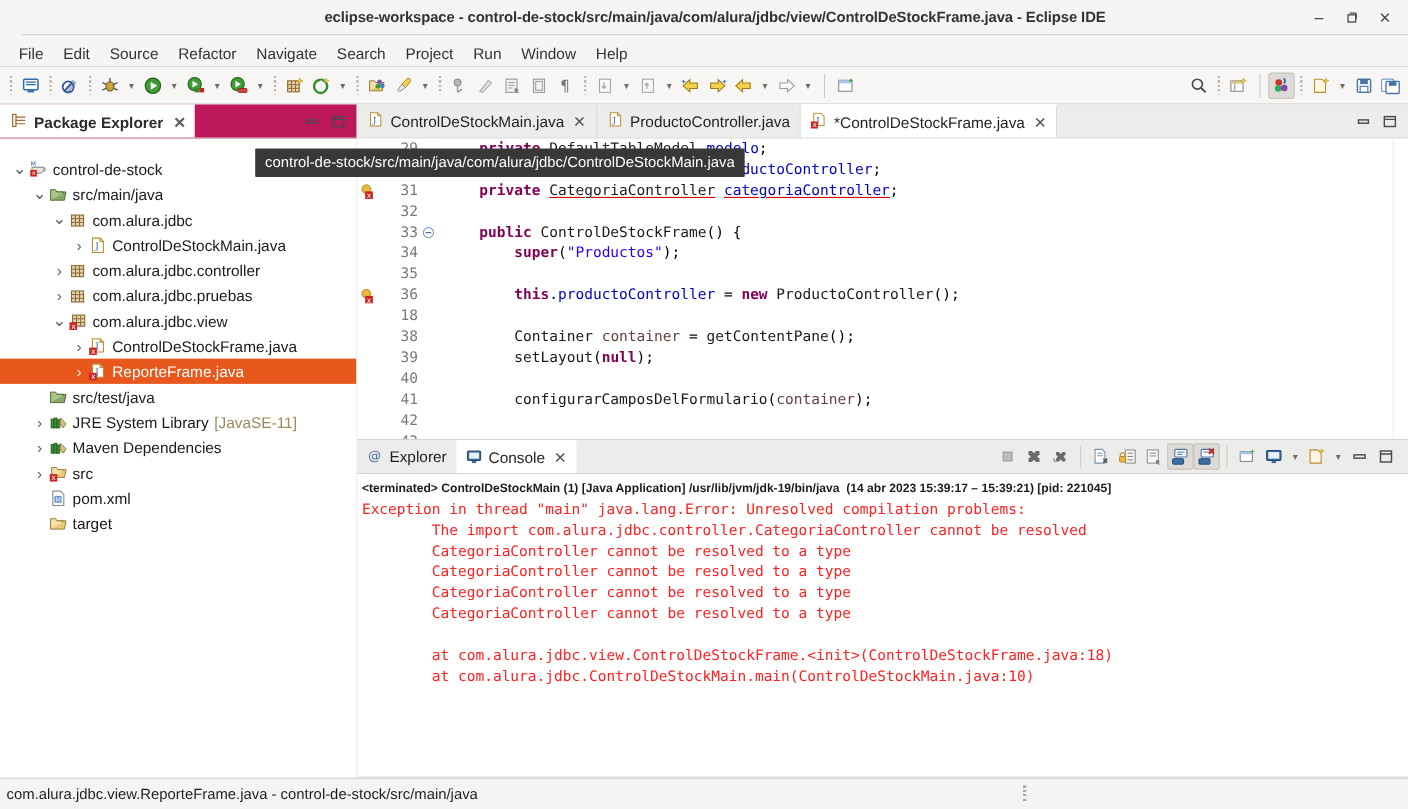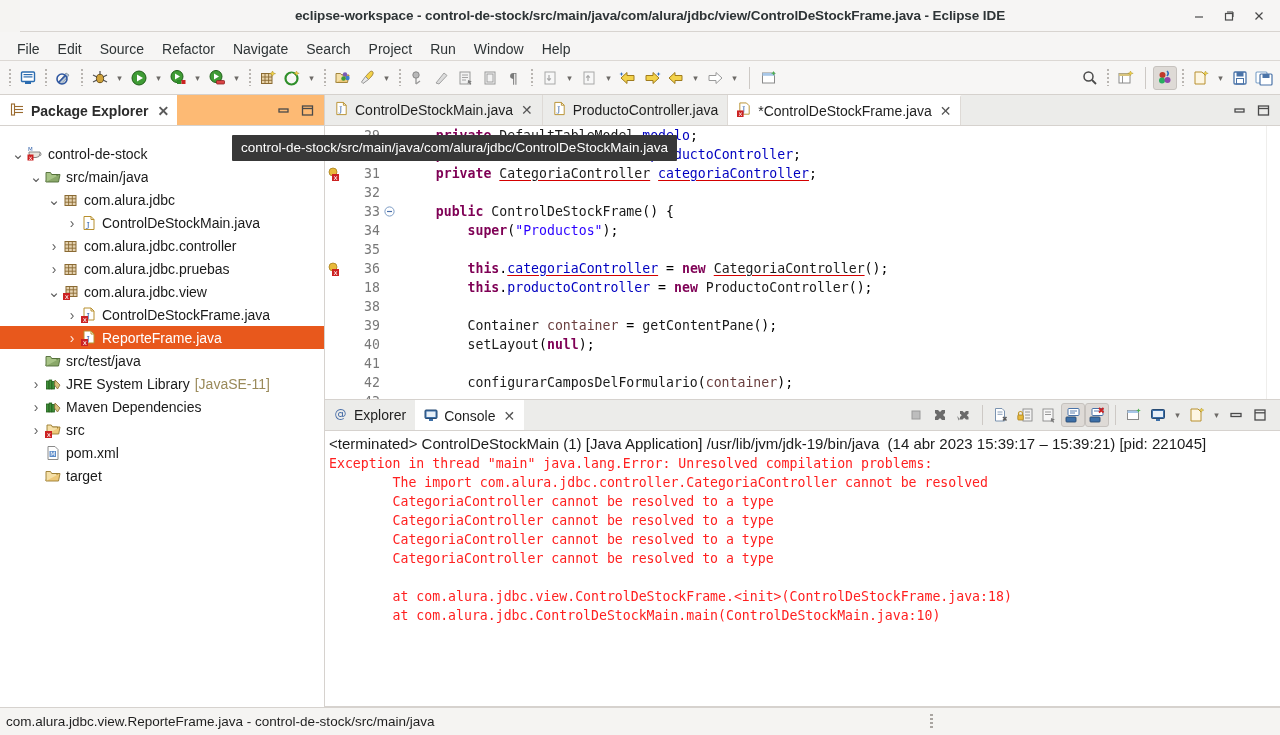--- a/index.html
+++ b/index.html
@@ -100,21 +100,21 @@
 
   
   .left-pane {
     width: 325px; min-width: 325px;
     display: flex; flex-direction: column;
     background: #ffffff;
     border-right: 1px solid #d6d2ce;
   }
   .pe-tabrow {
     height: 31px; min-height: 31px;
-    background: #fdba74;
+    background: #be185d;
     display: flex; align-items: stretch;
     position: relative;
     border-bottom: 1px solid #d6d2ce;
   }
   .pe-tab {
     background: #ffffff;
     display: flex; align-items: center;
     padding: 0 8px 0 10px;
     gap: 6px;
     font-size: 14px; font-weight: bold; color: #2b2b2b;
@@ -286,23 +286,24 @@
     flex: 1 1 auto;
     background: #ffffff;
     overflow: hidden;
     padding: 3px 0 0 4px;
     font-family: "DejaVu Sans Mono", monospace;
     font-size: 13.2px;
   }
   .con-head {
     color: #1c1c1c;
     font-family: "Liberation Sans", sans-serif;
-    font-size: 15px;
+    font-size: 11px;
     height: 20px; line-height: 20px;
     white-space: pre;
+    font-weight: bold;
   }
   .con-line {
     height: 19px; line-height: 19px;
     white-space: pre;
     color: #ff2020;
   }
   .con-link { }
 
   
   .statusbar {
@@ -953,21 +954,20 @@
               <div class="mk"></div>
             </div>
           <div class="code-lines" id="code-lines">
               <div class="cl">    <span class="kw">private</span> <span class="pln">DefaultTableModel</span> <span class="fld">modelo</span>;</div>
               <div class="cl">    <span class="kw">private</span> <span class="pln">ProductoController</span> <span class="fld">productoController</span>;</div>
               <div class="cl">    <span class="kw">private</span> <span class="pln err-u">CategoriaController</span> <span class="fld err-u">categoriaController</span>;</div>
               <div class="cl">&nbsp;</div>
               <div class="cl">    <span class="kw">public</span> <span class="pln">ControlDeStockFrame</span>() {</div>
               <div class="cl">        <span class="kw">super</span>(<span class="str">"Productos"</span>);</div>
               <div class="cl">&nbsp;</div>
-              <div class="cl">        <span class="kw">this</span>.<span class="fld err-u">categoriaController</span> = <span class="kw">new</span> <span class="pln err-u">CategoriaController</span>();</div>
               <div class="cl">        <span class="kw">this</span>.<span class="fld">productoController</span> = <span class="kw">new</span> <span class="pln">ProductoController</span>();</div>
               <div class="cl">&nbsp;</div>
               <div class="cl">        <span class="pln">Container</span> <span class="prm">container</span> = <span class="pln">getContentPane</span>();</div>
               <div class="cl">        <span class="pln">setLayout</span>(<span class="kw">null</span>);</div>
               <div class="cl">&nbsp;</div>
               <div class="cl">        <span class="pln">configurarCamposDelFormulario</span>(<span class="prm">container</span>);</div>
               <div class="cl">&nbsp;</div>
             </div>
           <div class="ed-rightbar"></div>
         </div>

